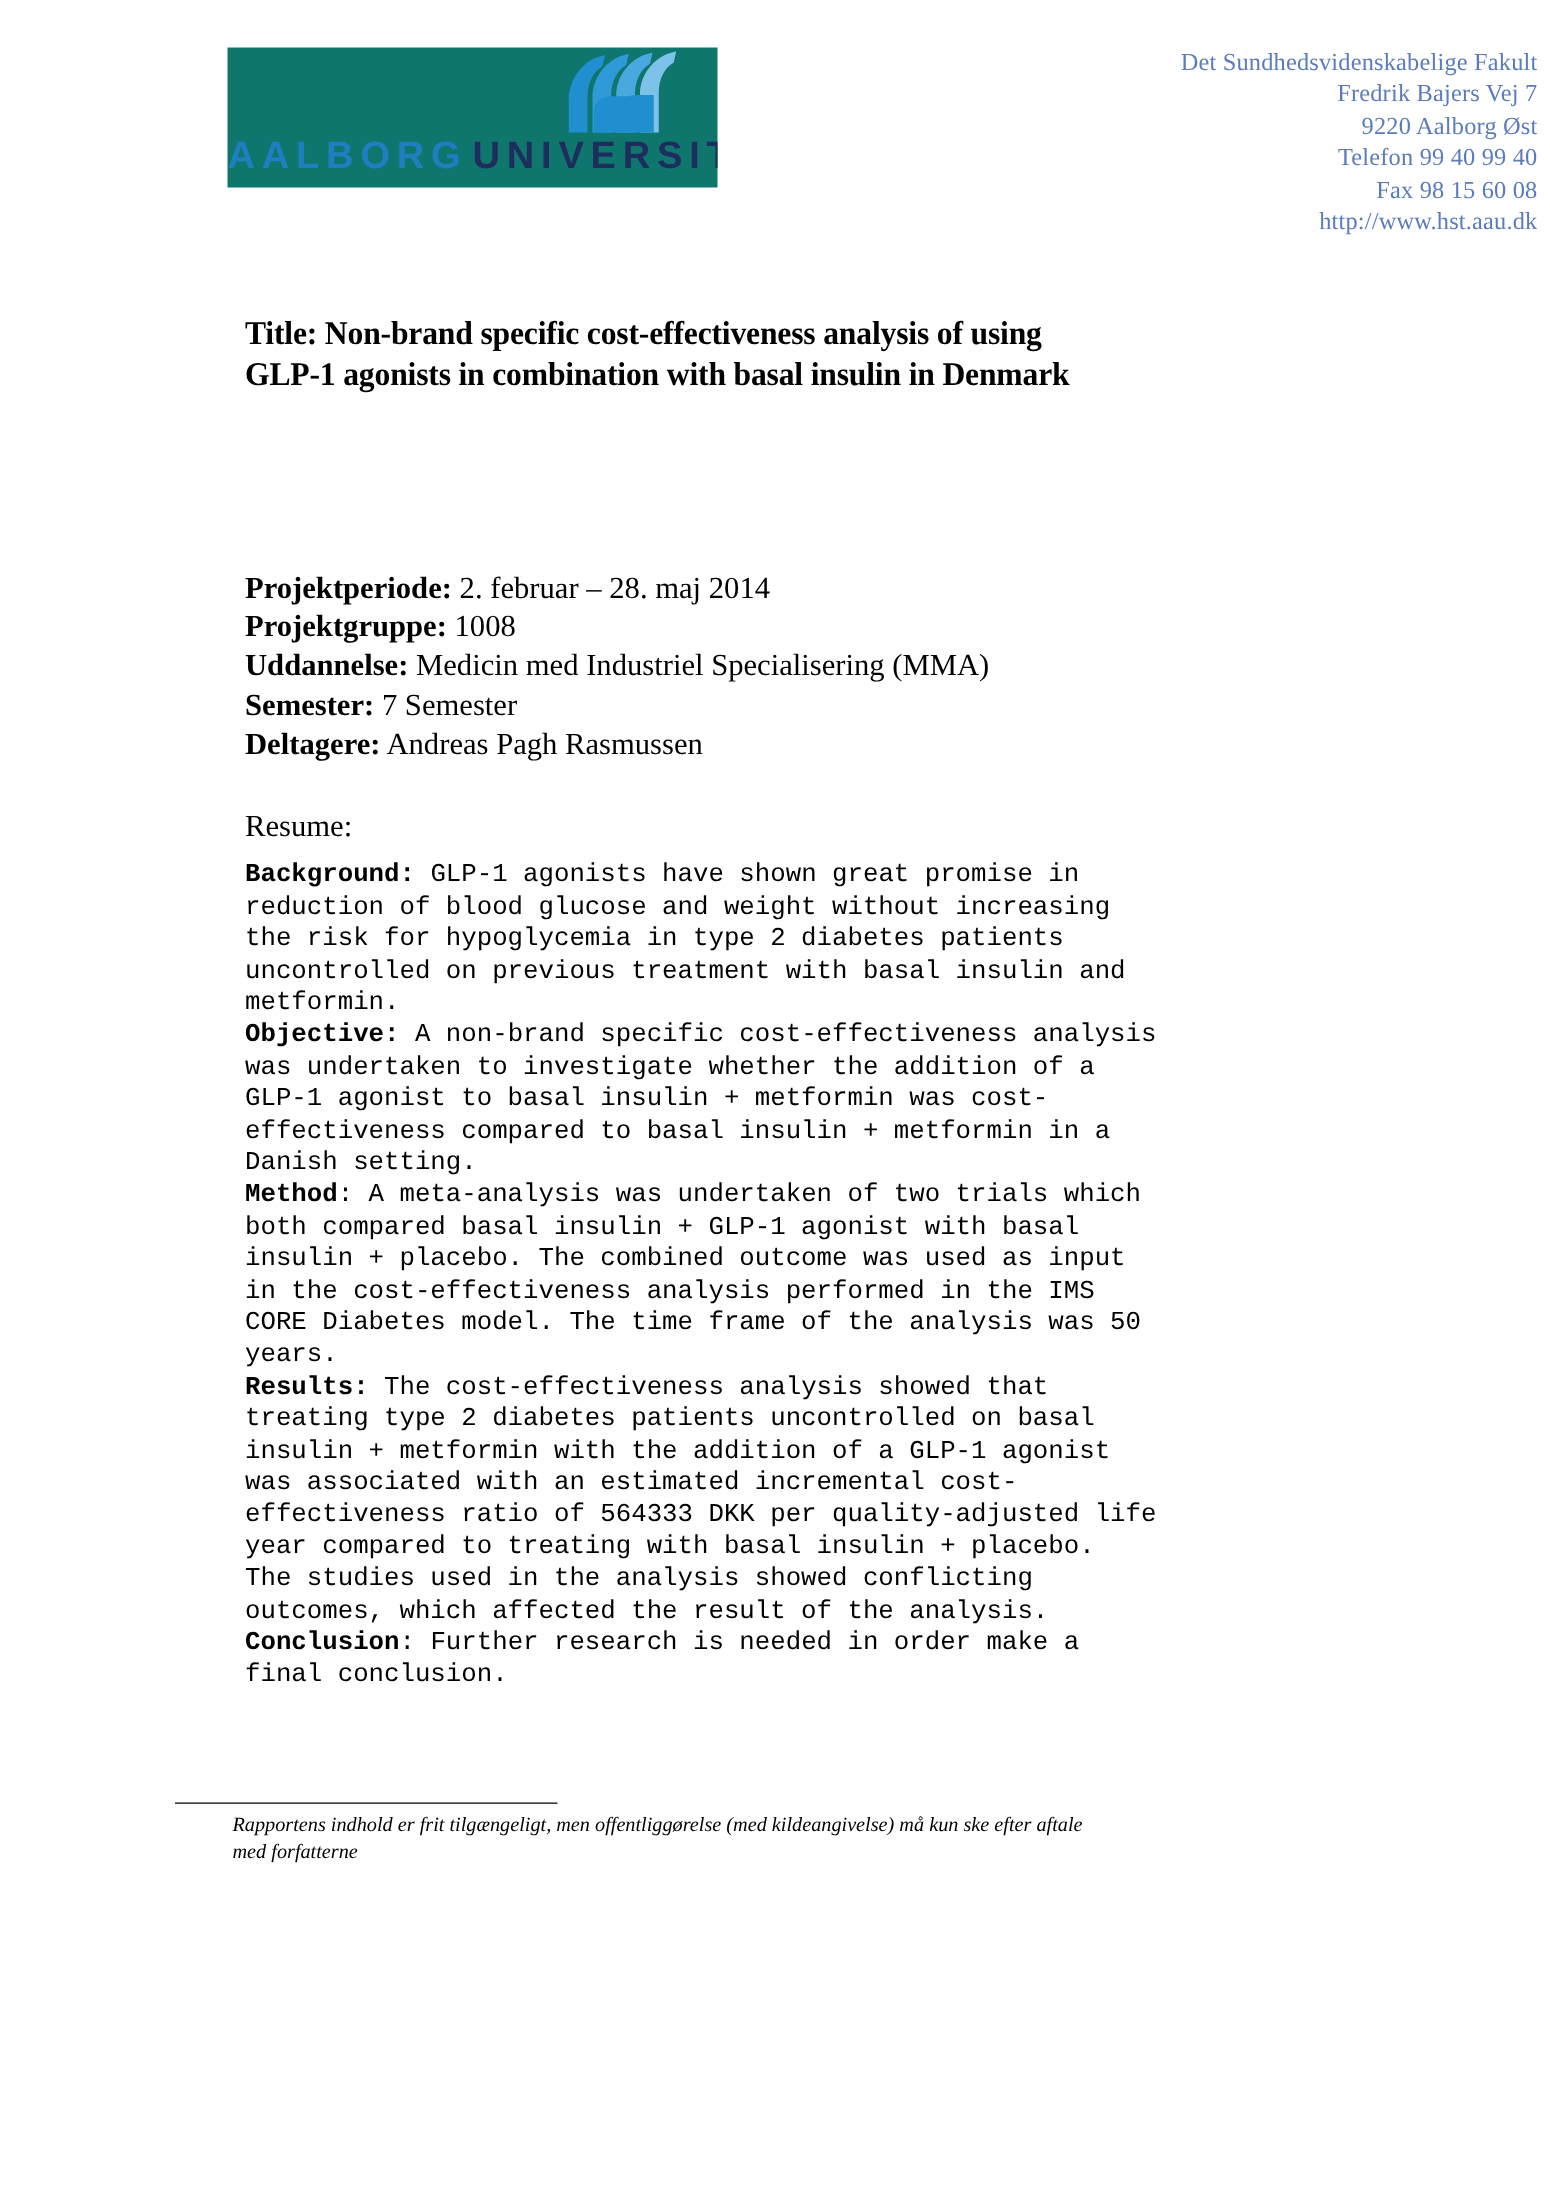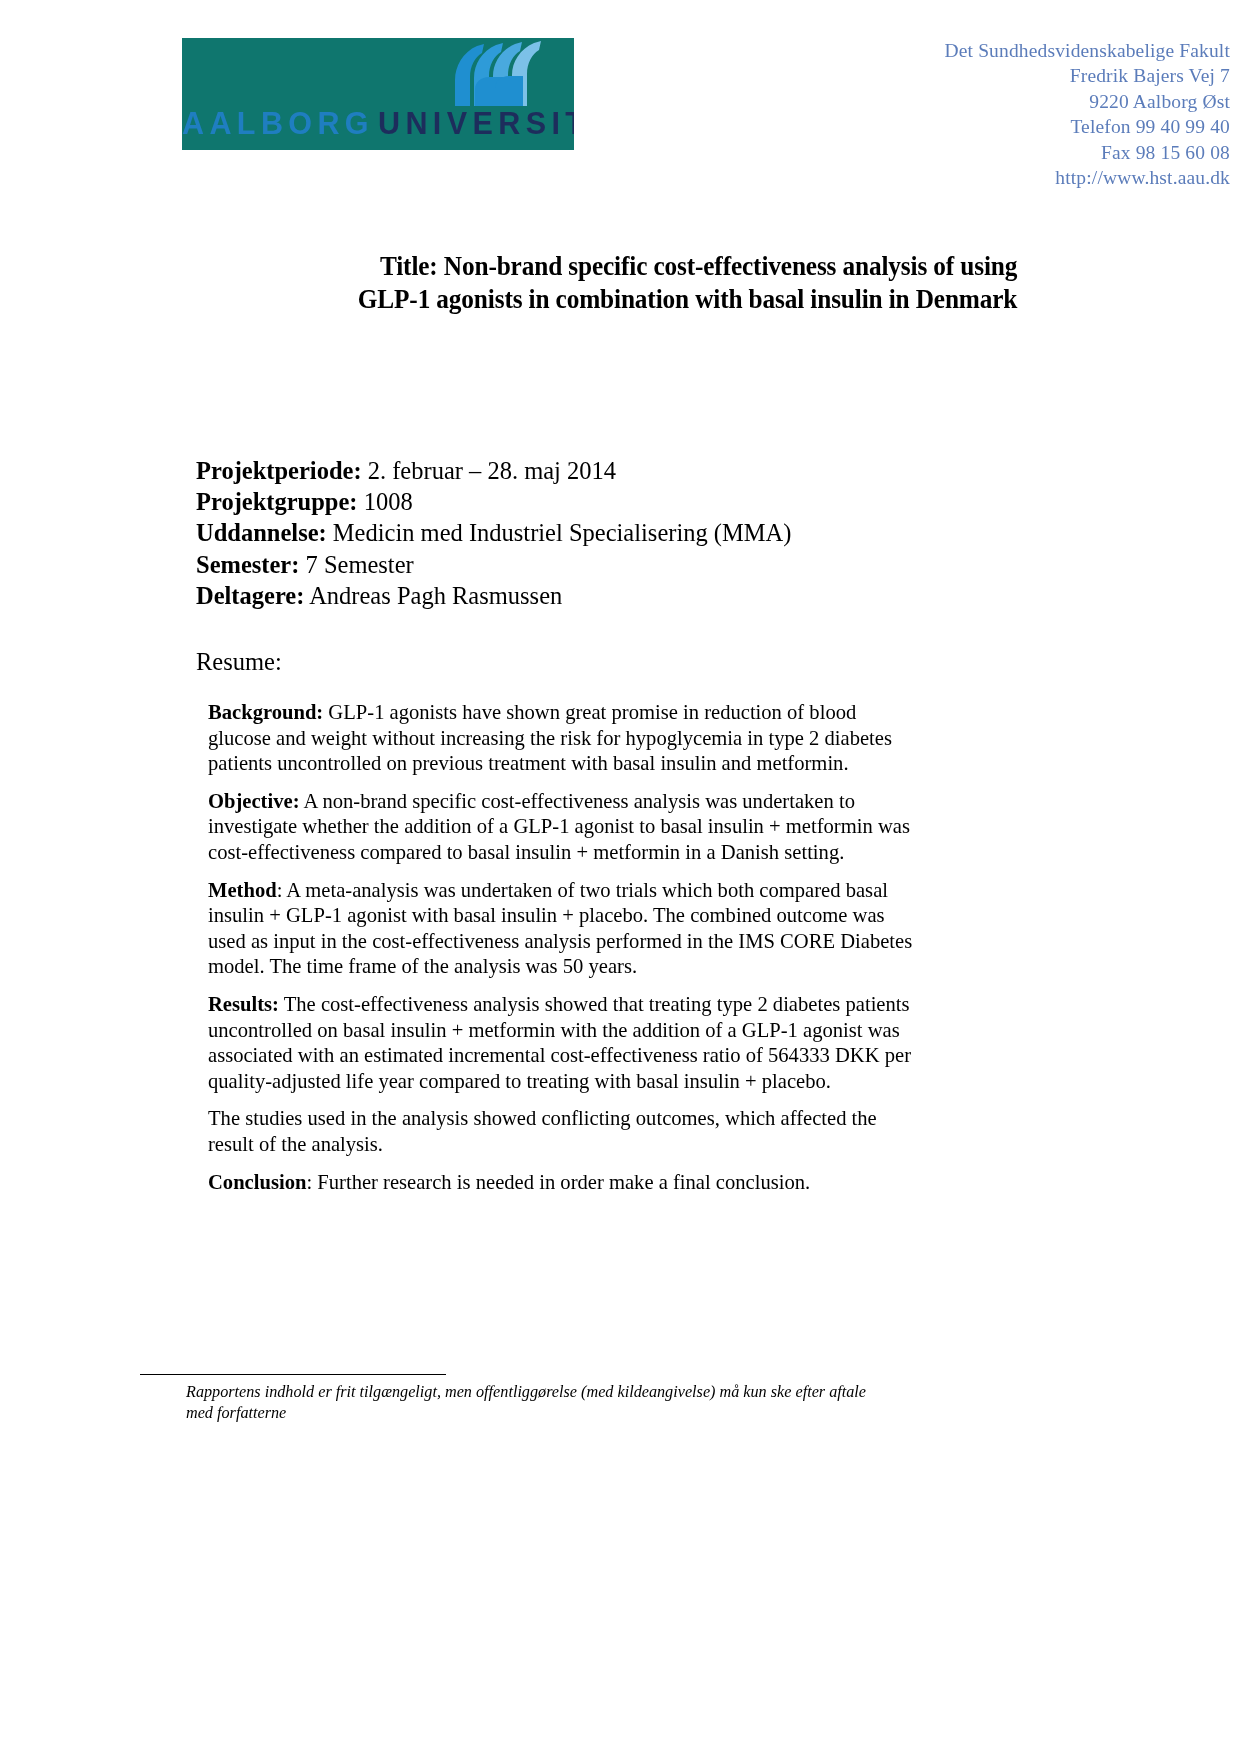--- a/index.html
+++ b/index.html
@@ -62,21 +62,20 @@
   .address-line {
     white-space: nowrap;
   }
 
   
   .title-block {
     position: absolute;
     left: 196px;
     top: 250px;
     width: 860px;
-    text-align: right;
   }
   .doc-title {
     margin: 0;
     font-family: "Liberation Serif", "DejaVu Serif", serif;
     font-weight: bold;
     font-size: 26.5px;
     line-height: 33px;
     letter-spacing: -0.15px;
     transform: scaleX(0.955);
     transform-origin: left top;
@@ -115,42 +114,43 @@
   .resume-body {
     position: absolute;
     left: 196px;
     top: 688px;
     width: 738px;
     font-size: 20.6px;
     line-height: 25.6px;
     text-align: left;
   }
   .resume-body p {
-    margin: 12px;
+    margin: 0;
+    font-family: Liberation Mono, monospace;
   }
   .run-in {
     font-weight: bold;
   }
 
   
   .super-block {
     position: absolute;
     left: 196px;
     top: 1253px;
     width: 880px;
     font-size: 24.5px;
     line-height: 31.2px;
   }
   .super-row { white-space: nowrap; }
 
   
   .footer {
     position: absolute;
     left: 140px;
-    top: 1374px;
+    top: 1442px;
     width: 960px;
     font-family: Liberation Serif, serif;
   }
   .footer-rule {
     width: 306px;
     height: 0;
     border-top: 1px solid #000000;
     margin: 0 0 7px 0;
   }
   .footer-text {

